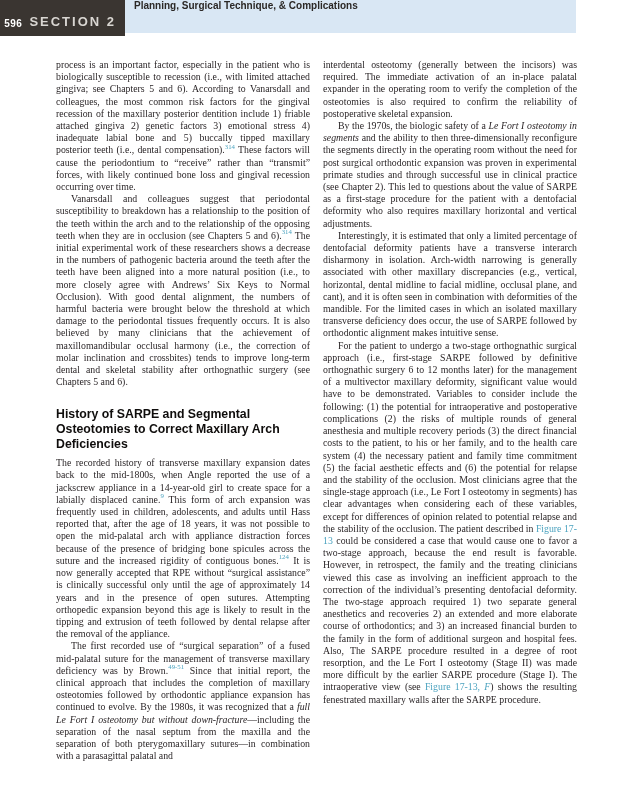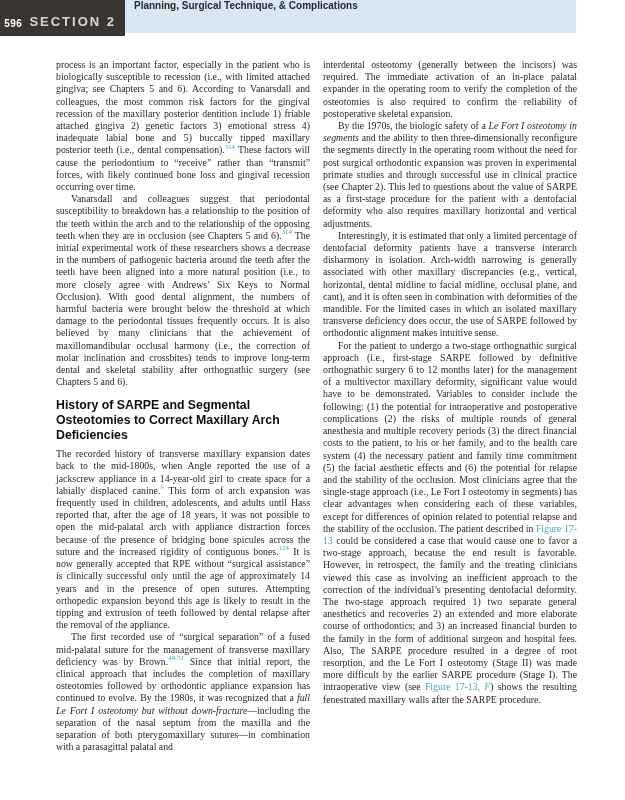--- a/index.html
+++ b/index.html
@@ -32,21 +32,21 @@
     position:absolute;top:59px;left:56px;
     display:flex;gap:13px;
   }
   .col{width:254px;}
   .col p{
     margin:0;font-size:9.8px;line-height:12.2px;color:var(--body_fg,#2a2527);
     text-align:justify;
   }
   .col p.indent{text-indent:15px;}
   .col h2{
-    margin:10px 0 6px 0;
+    margin:19px 0 6px 0;
     font-family:"Liberation Sans","DejaVu Sans",sans-serif;font-weight:bold;
     font-size:12.3px;line-height:14.6px;color:#0f0d0c;text-align:left;
   }
   sup.ref{
     color:var(--accent_link,#4aa2bf);font-size:6.8px;line-height:0;
     position:relative;top:-0.5px;vertical-align:super;
   }
   .figlink{color:var(--accent_link,#4aa2bf);}
 </style>
 </head>

